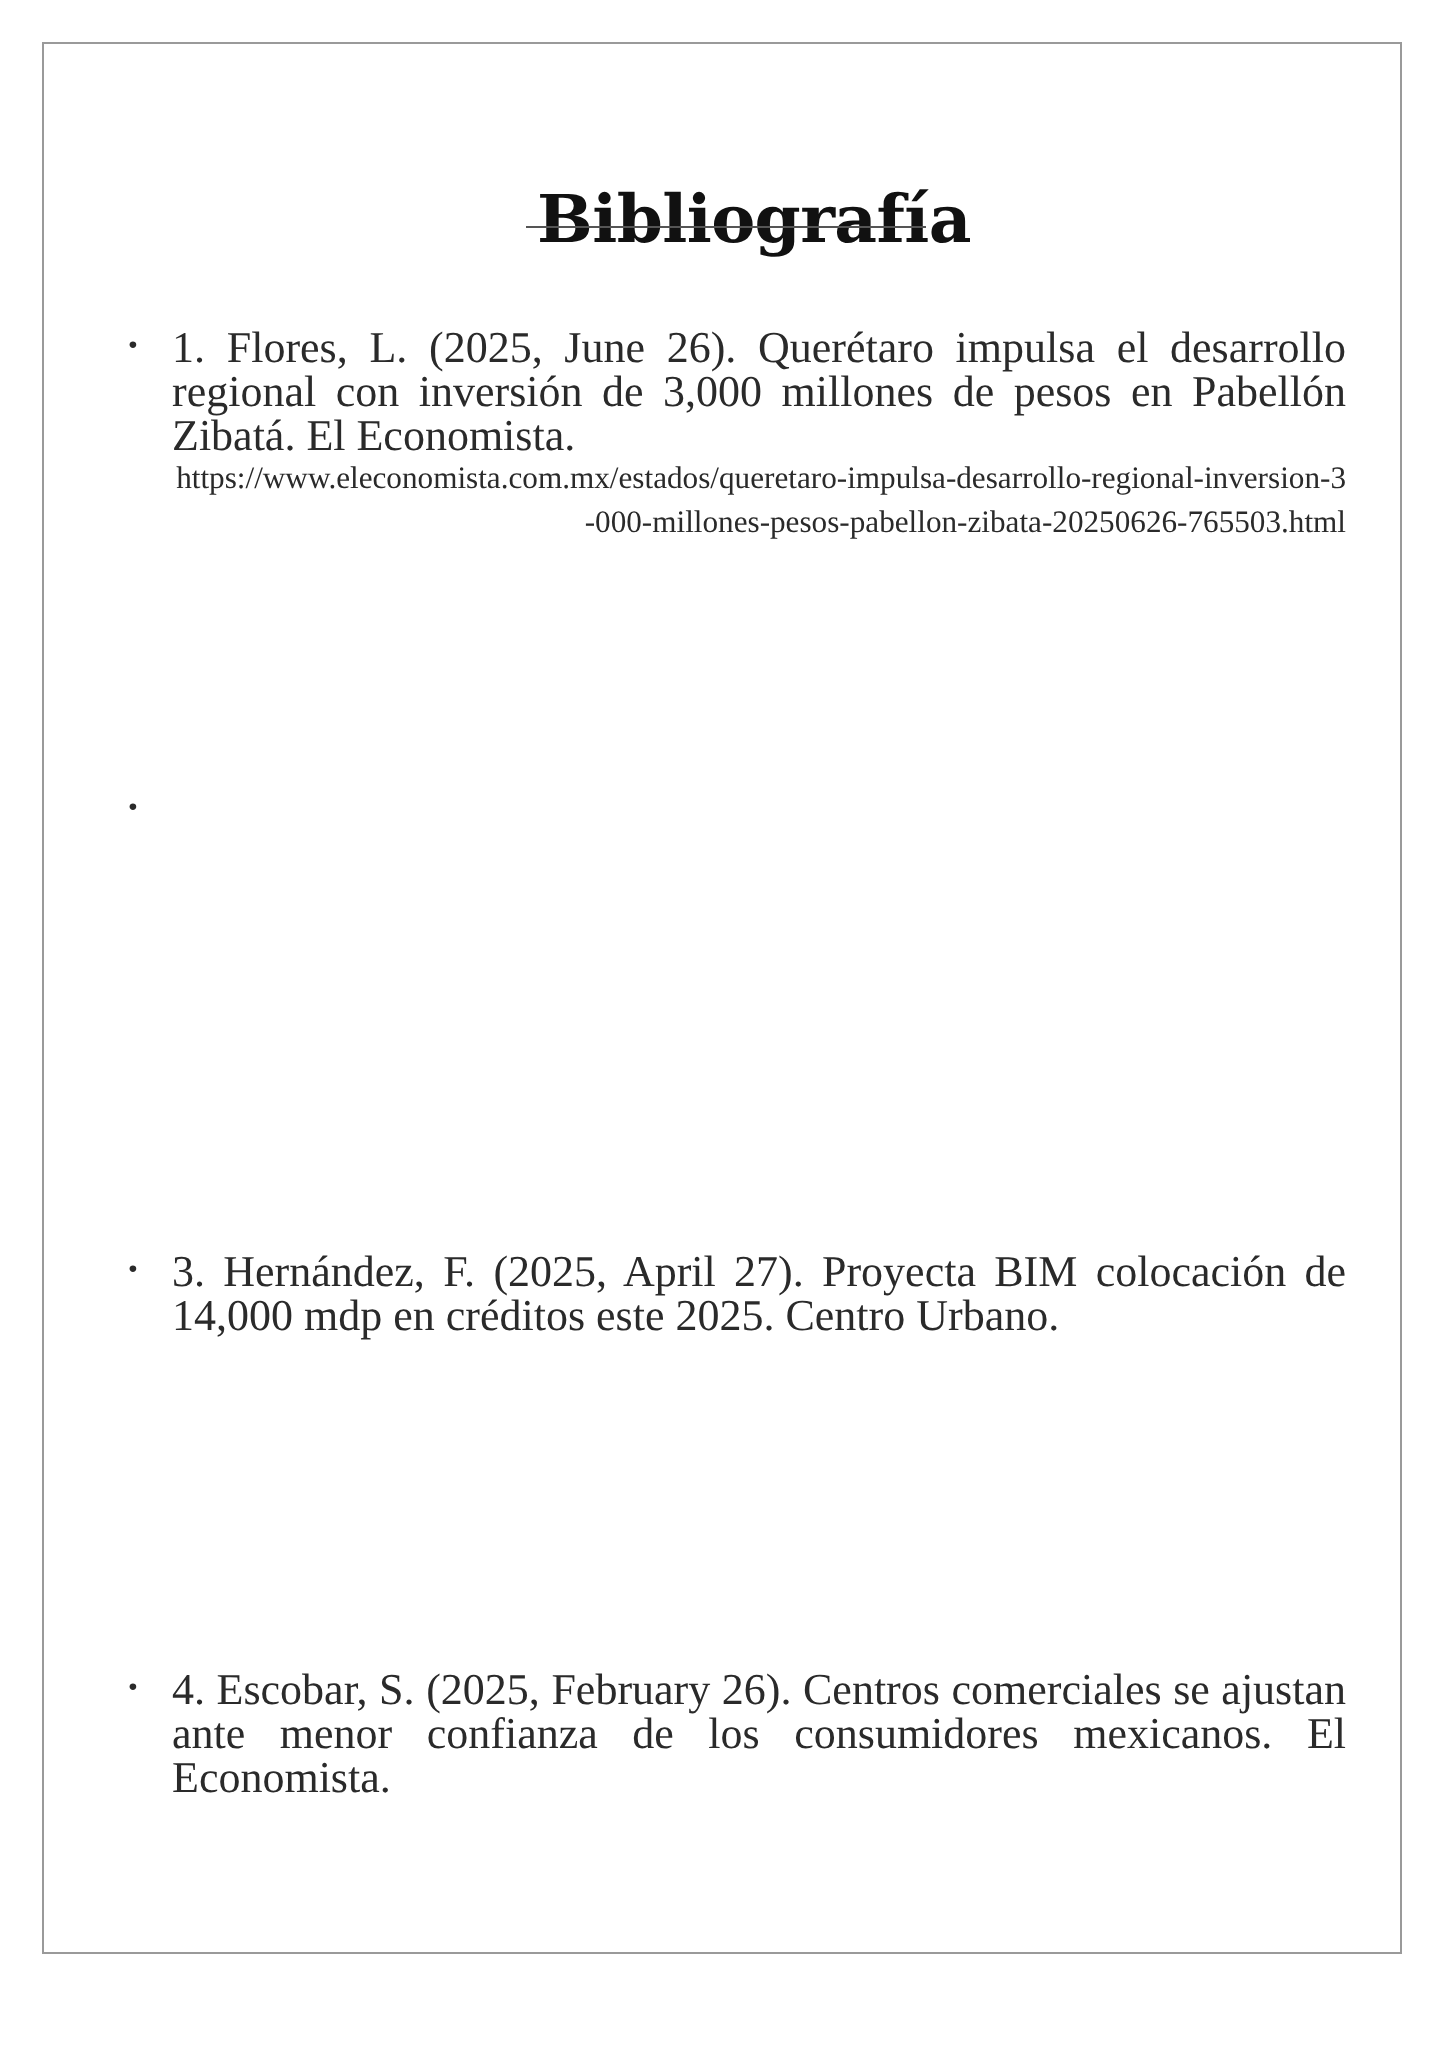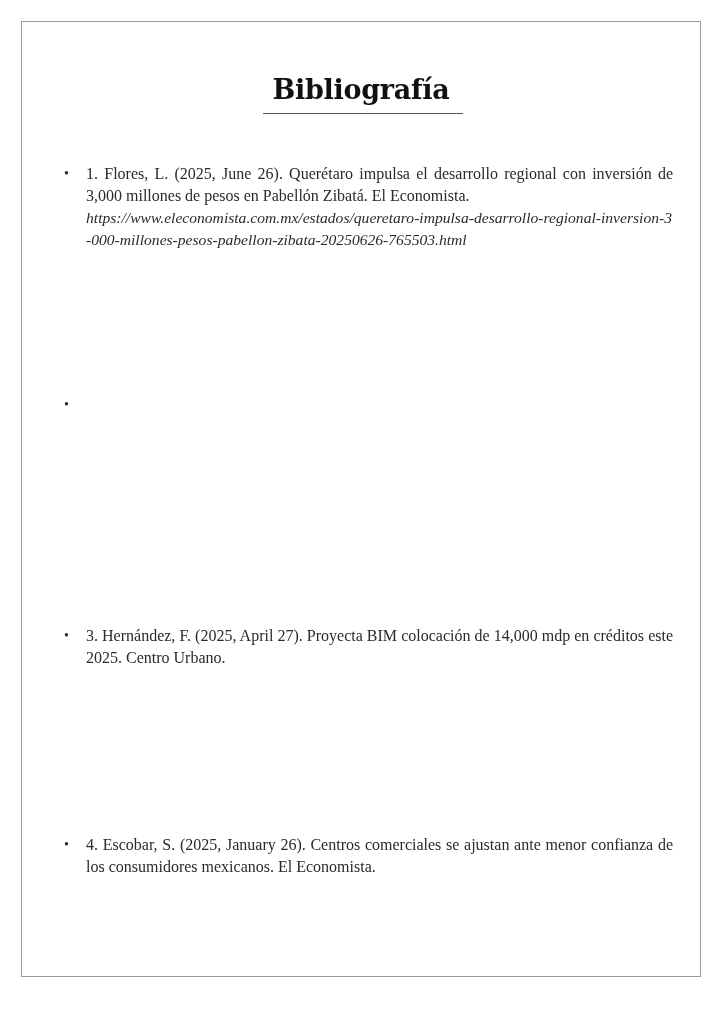--- a/index.html
+++ b/index.html
@@ -25,24 +25,24 @@
       box-sizing: border-box;
     }
     .title {
       position: absolute;
       top: 52px;
       left: 0;
       width: 100%;
       text-align: center;
       font-family: "DejaVu Serif", "Liberation Serif", serif;
       font-weight: bold;
-      font-size: 27px;
+      font-size: 33px;
       color: #111111;
       letter-spacing: -0.3px;
-      margin: 0;
+      margin: 16px;
     }
     .title-rule {
       position: absolute;
       top: 91px;
       left: 241px;
       width: 200px;
       height: 1px;
       background: #555555;
     }
     .refs {
@@ -66,28 +66,27 @@
     }
     .ref .bullet {
       position: absolute;
       left: -22px;
       top: 0;
       font-size: 14px;
     }
     .ref .cite {
       display: block;
       text-align: justify;
-      font-size: 16px;
+      font-size: 22px;
     }
     .ref .url {
       display: block;
-      text-align: left;
+      text-align: right;
       word-break: break-all;
       font-size: 15.6px;
-      font-style: italic;
     }
     .ref-1 { top: 141px; }
     .ref-2 { top: 372px; }
     .ref-3 { top: 603px; }
     .ref-4 { top: 812px; }
   </style>
 </head>
 <body>
 
 <div class="page">
@@ -105,16 +104,16 @@
       <span class="bullet">•</span>
     </li>
 
     <li class="ref ref-3">
       <span class="bullet">•</span>
       <span class="cite"><span>3.</span> <span>Hernández, F. (2025, April 27). Proyecta BIM colocación de 14,000 mdp en créditos este 2025. Centro Urbano.</span></span>
     </li>
 
     <li class="ref ref-4">
       <span class="bullet">•</span>
-      <span class="cite"><span>4.</span> <span>Escobar, S. (2025, January 26). Centros comerciales se ajustan ante menor confianza de los consumidores mexicanos. El Economista.</span></span>
+      <span class="cite"><span>4.</span> <span>Escobar, S. (2025, February 26). Centros comerciales se ajustan ante menor confianza de los consumidores mexicanos. El Economista.</span></span>
     </li>
   </ul>
 </div>
 
 </body></html>

